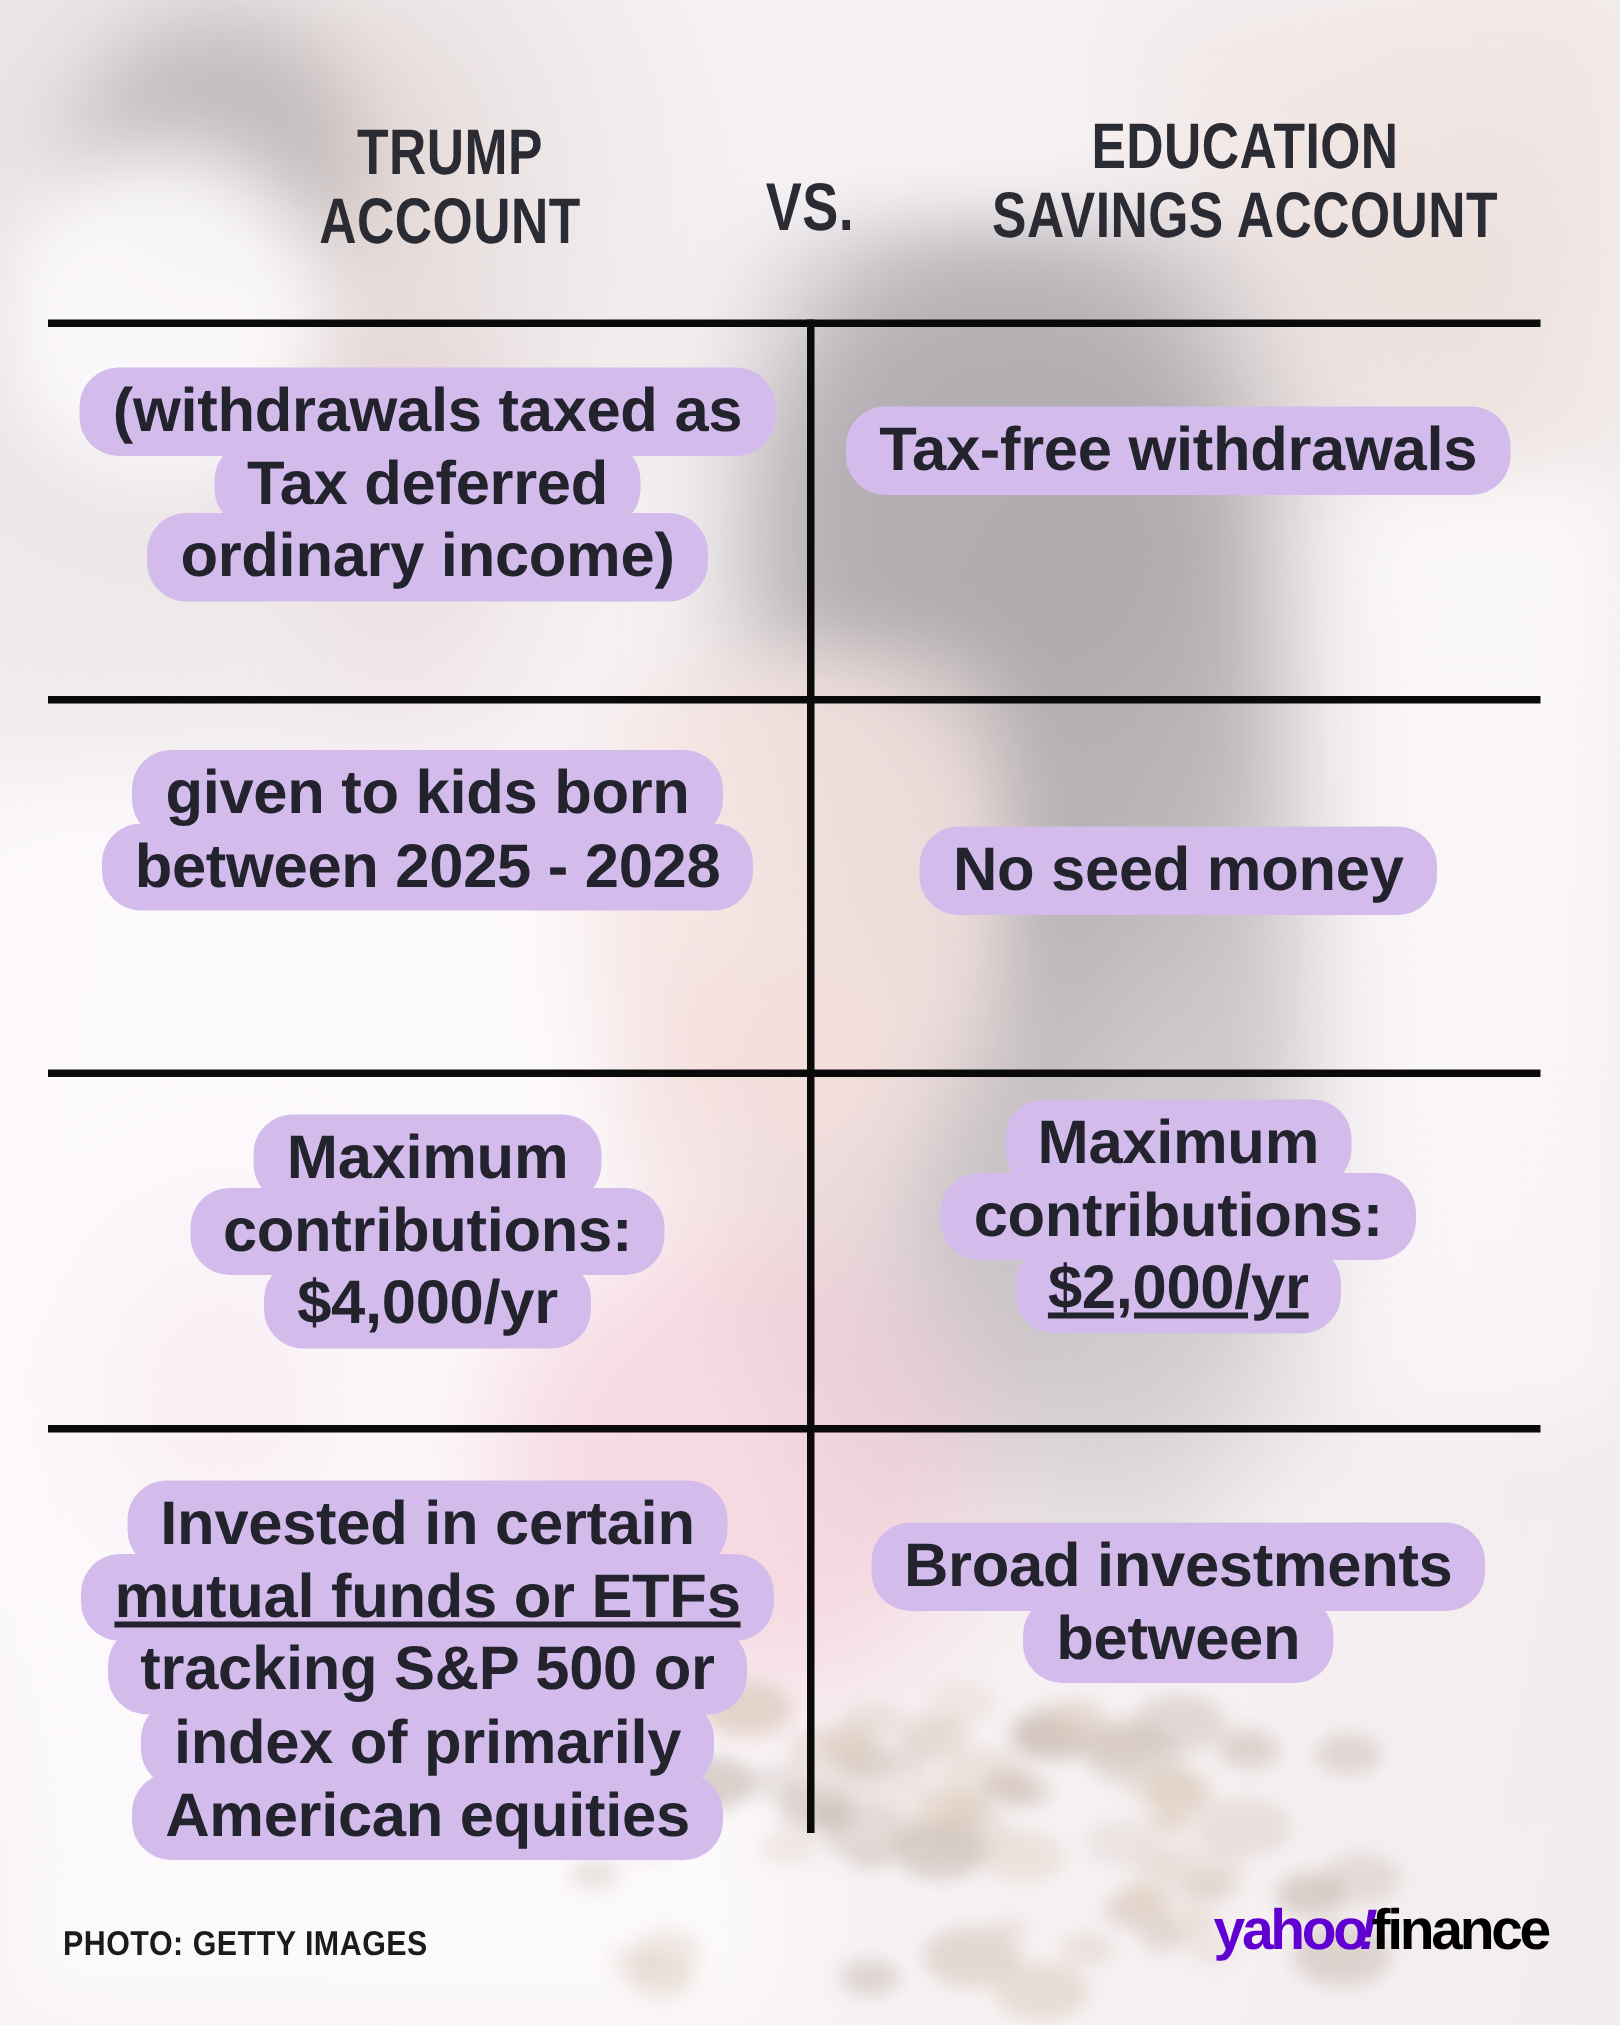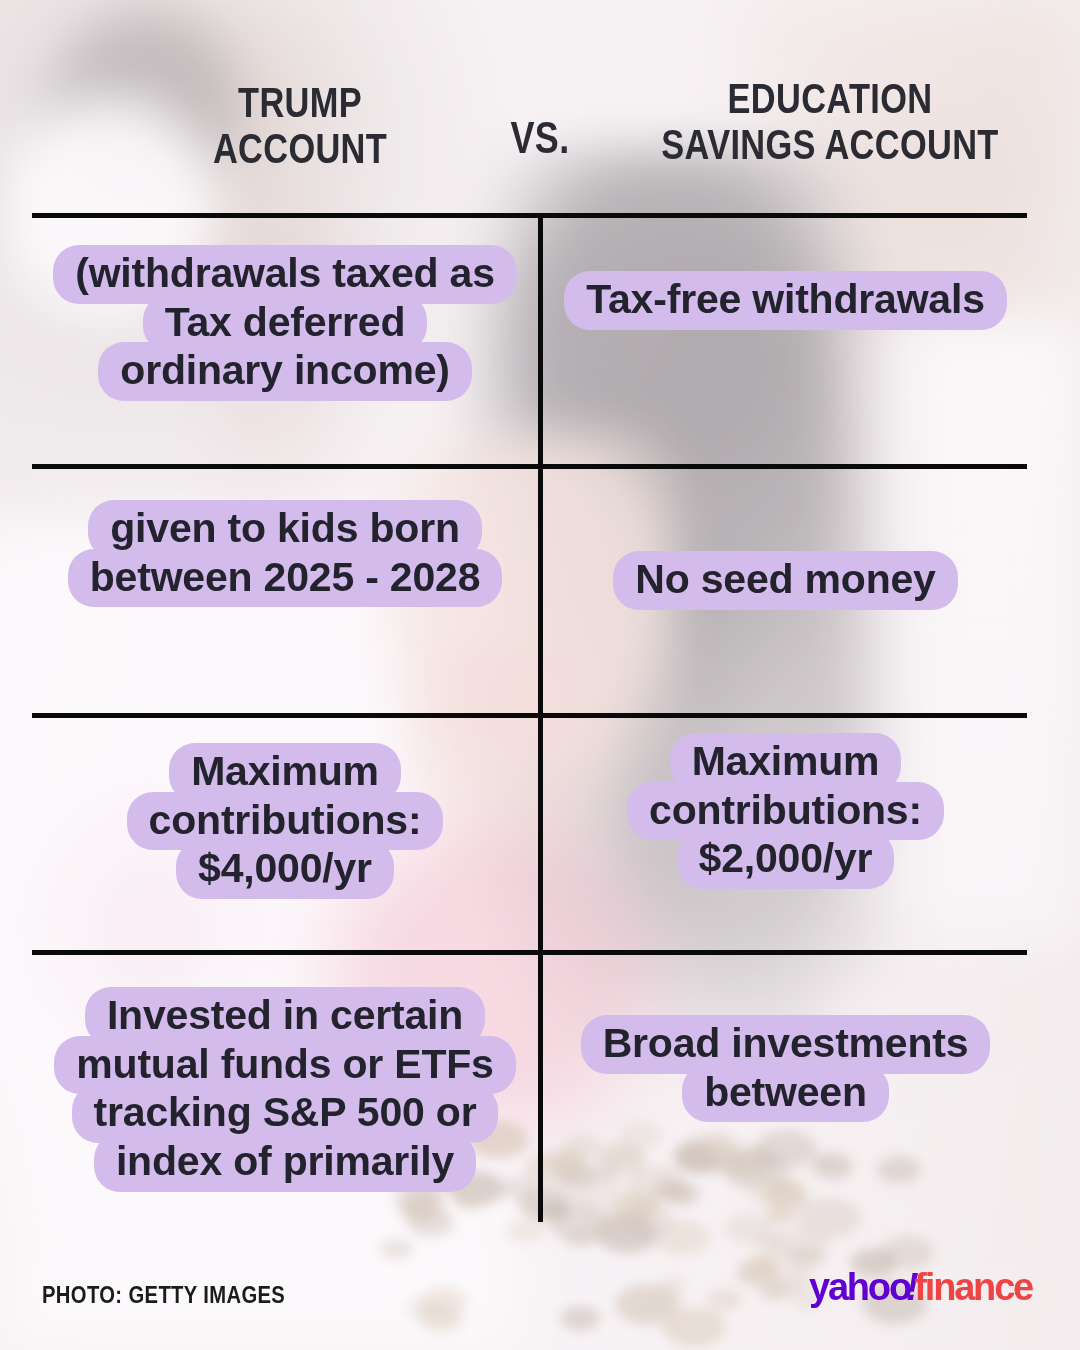--- a/index.html
+++ b/index.html
@@ -181,21 +181,21 @@
     transform:scaleX(.88); transform-origin:left center;
   }
   .logo{
     position:absolute; right:48px; top:1268px;
     font-size:38px; font-weight:800; letter-spacing:-2.2px;
     line-height:1;
     display:flex; align-items:baseline;
   }
   .logo .yh{ color:#6001d2; }
   .logo .bang{ color:#6001d2; font-style:italic; font-weight:800; margin:0 -2px 0 -4px; }
-  .logo .fin{ color:#ef4444; }
+  .logo .fin{ color:#000000; }
 </style>
 </head>
 <body>
 
 <div id="bg">
   <div class="layer b-room"></div>
   <div class="layer b-warm1"></div>
   <div class="layer b-warm2"></div>
   <div class="layer b-warm3"></div>
   <div class="layer b-toy"></div>
@@ -332,30 +332,31 @@
     <div class="lines" id="c-2-left">
         <span class="hl" style="z-index: 3;">Maximum</span>
         <span class="hl" style="z-index: 2;">contributions:</span>
         <span class="hl" style="z-index: 1;">$4,000/yr</span>
       </div>
   </div>
   <div class="cell" style="left:543px; top:738px; width:485px;">
     <div class="lines" id="c-2-right">
         <span class="hl" style="z-index: 3;">Maximum</span>
         <span class="hl" style="z-index: 2;">contributions:</span>
-        <span class="hl" style="z-index: 1;">$2,000/yr</span>
+        <span class="hl" style="z-index: 1; text-decoration: underline;">$2,000/yr</span>
       </div>
   </div>
 
   <div class="cell lg" style="left:32px;  top:992px; width:506px;">
     <div class="lines" id="c-3-left">
         <span class="hl" style="z-index: 5;">Invested in certain</span>
-        <span class="hl" style="z-index: 4;">mutual funds or ETFs</span>
+        <span class="hl" style="z-index: 4; text-decoration: underline;">mutual funds or ETFs</span>
         <span class="hl" style="z-index: 3;">tracking S&amp;P 500 or</span>
         <span class="hl" style="z-index: 2;">index of primarily</span>
+        <span class="hl" style="z-index: 1;">American equities</span>
       </div>
   </div>
   <div class="cell" style="left:543px; top:1020px; width:485px;">
     <div class="lines" id="c-3-right">
         <span class="hl" style="z-index: 2;">Broad investments</span>
         <span class="hl" style="z-index: 1;">between</span>
       </div>
   </div>
 
   <div class="credit">PHOTO: GETTY IMAGES</div>

